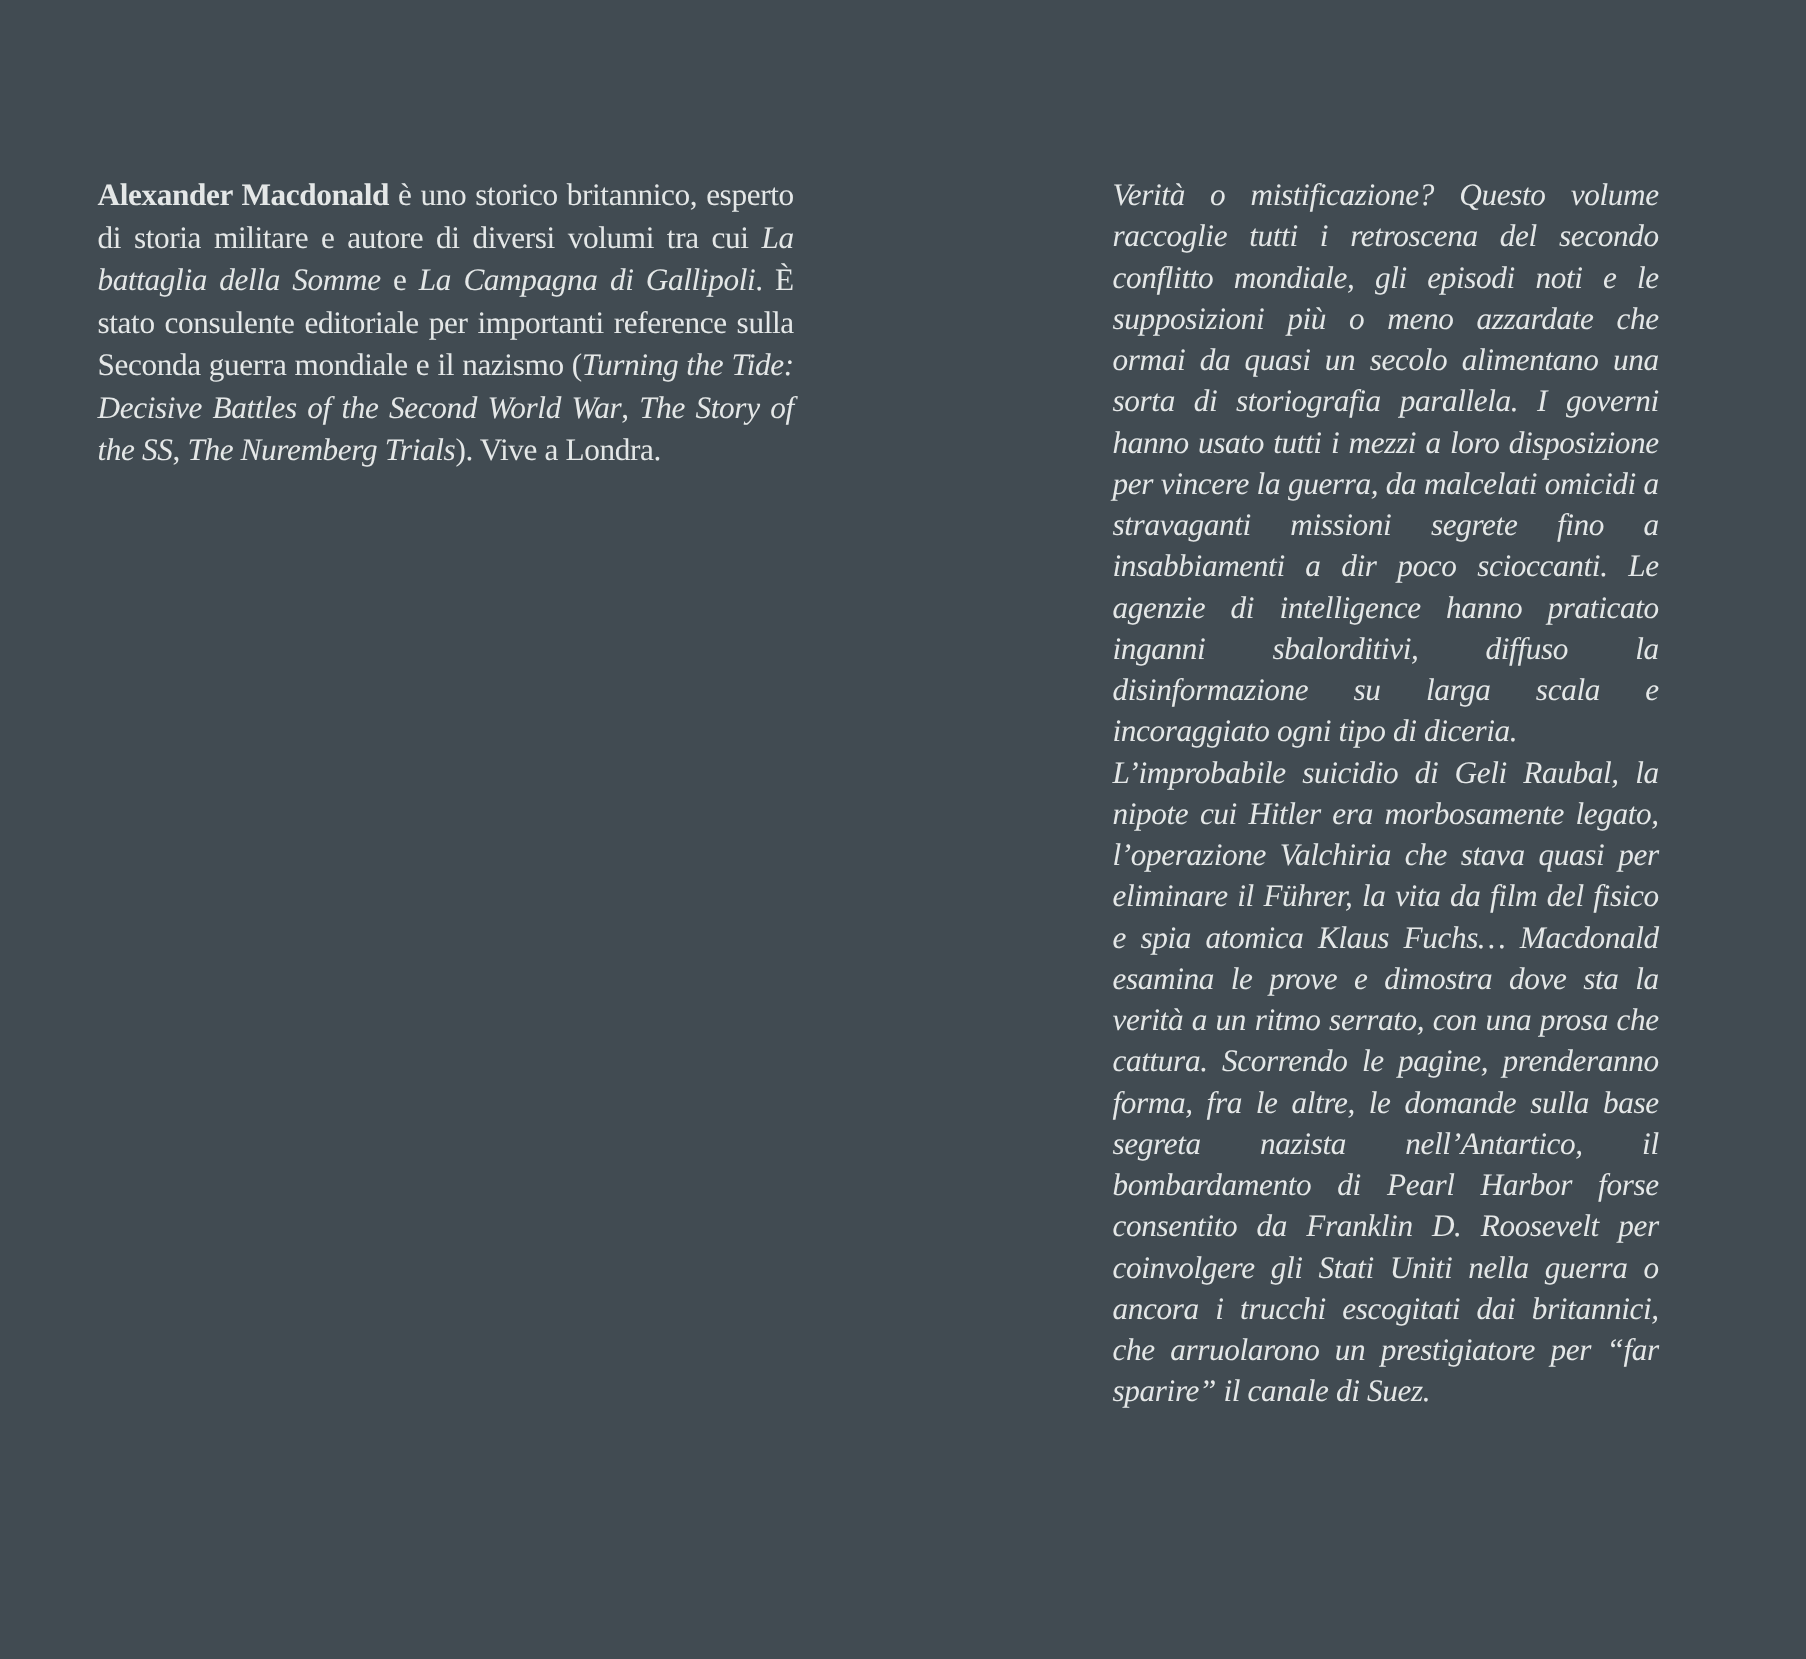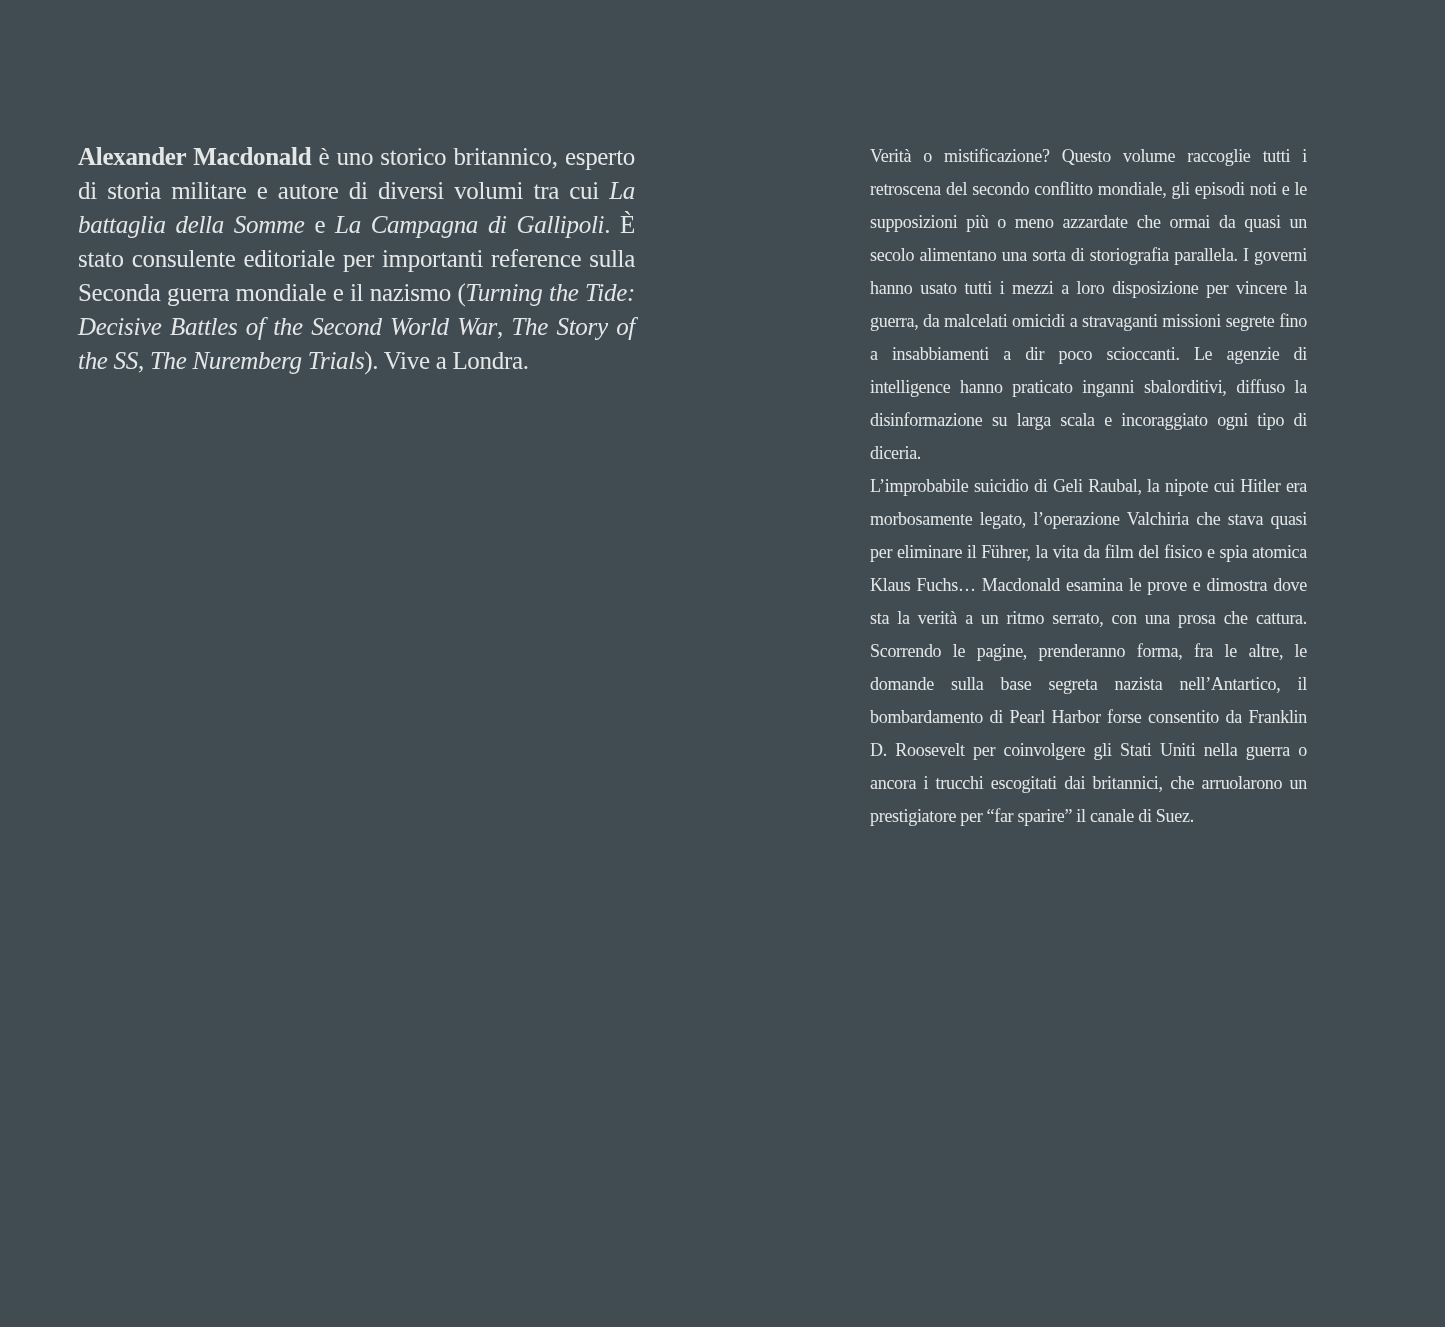--- a/index.html
+++ b/index.html
@@ -29,26 +29,27 @@
   }
   .author-bio-column {
     left: 78px;
     top: 140px;
     width: 557px;
     font-size: 25px;
     line-height: 34px;
     letter-spacing: -0.3px;
   }
   .synopsis-column {
-    left: 870px;
+    left: 890px;
     top: 140px;
     width: 437px;
-    font-size: 18px;
+    font-size: 25px;
     line-height: 33px;
     letter-spacing: -0.3px;
+    font-style: italic;
   }
   .run-bold { font-weight: bold; }
   .run-italic { font-style: italic; }
 </style>
 </head>
 <body style="background-color: rgb(65, 75, 82);">
 
 <div class="flap" style="color: rgb(228, 231, 231);">
 
   <div class="column author-bio-column">

